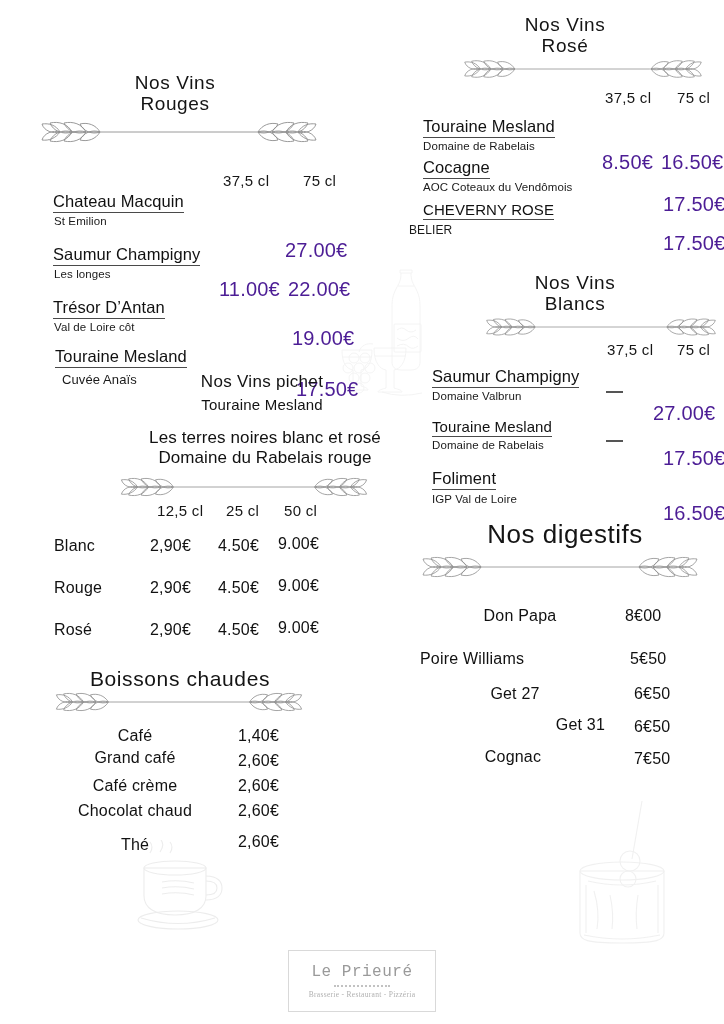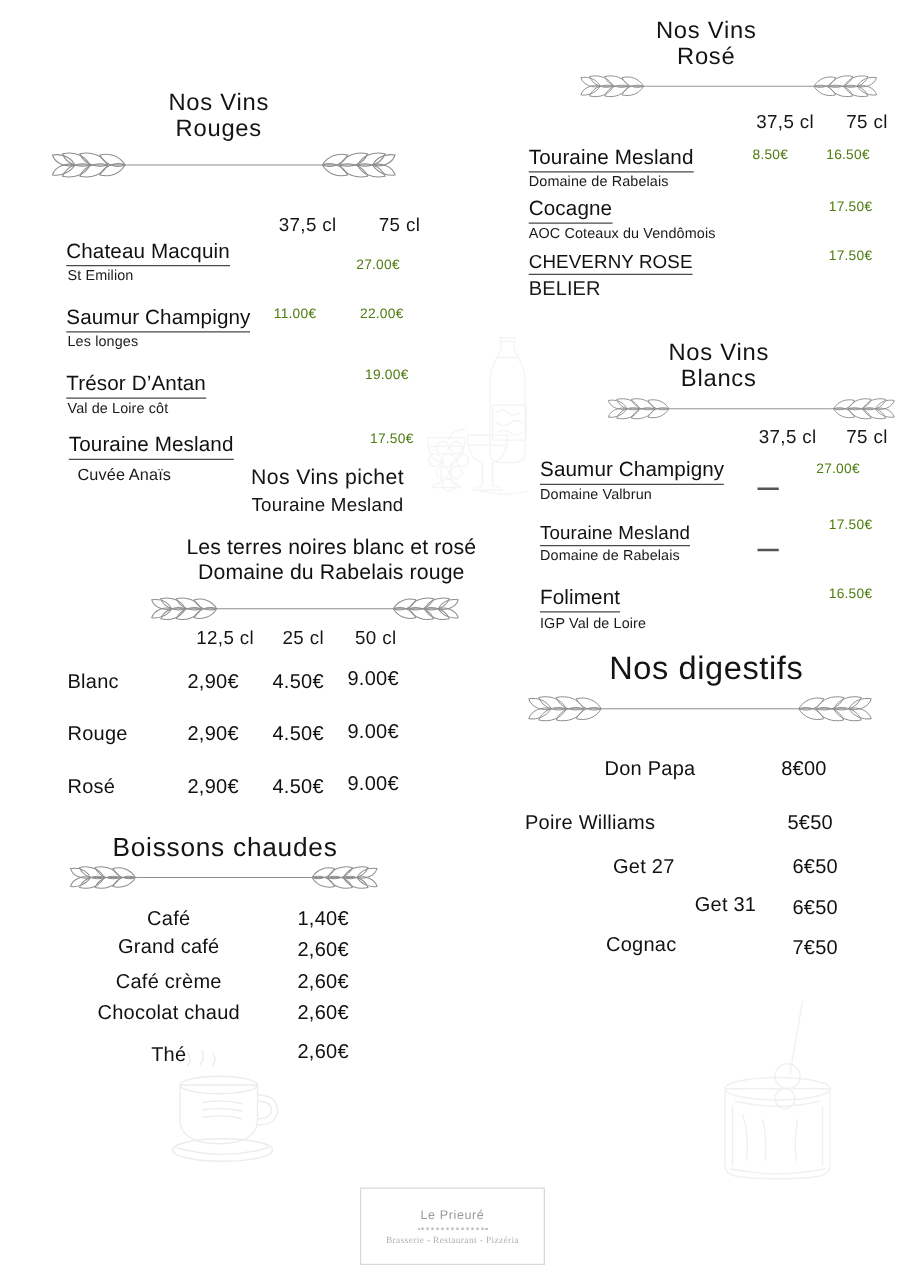--- a/index.html
+++ b/index.html
@@ -59,24 +59,25 @@
     padding-bottom: 1px;
     white-space: nowrap;
   }
   .wine-sub {
     font-size: 11.5px;
     color: #1a1a1a;
     letter-spacing: 0.1px;
     white-space: nowrap;
   }
   .price {
-    font-size: 11px;
-    color: #4d7c0f;
+    font-size: 20px;
+    color: #4c1d95;
     letter-spacing: 0.2px;
     white-space: nowrap;
+    margin-top: 33px;
   }
   .dash {
     display: inline-block;
     width: 17px; height: 2px;
     background: #555;
     vertical-align: middle;
   }
 
   
   .pichet-h {
@@ -121,22 +122,22 @@
   .illus-faint { opacity: 0.16; }
 
   
   #footer-logo {
     border: 1px solid #d9d9d9;
     width: 148px; height: 62px;
     display: flex; flex-direction: column;
     align-items: center; justify-content: center;
   }
   #footer-logo .brand {
-    font-family: Liberation Sans, sans-serif;
-    font-size: 10px;
+    font-family: Liberation Mono, monospace;
+    font-size: 16px;
     color: #9a9a9a;
     letter-spacing: 0.5px;
   }
   #footer-logo .dots {
     width: 56px; height: 1px;
     border-top: 2px dotted #c2c2c2;
     margin: 4px 0 3px 0;
   }
   #footer-logo .tag {
     font-family: "Liberation Serif", serif;
@@ -385,21 +386,21 @@
   <div class="abs wine-name" style="left:423px; top:117px;">Touraine Mesland</div>
   <div class="abs wine-sub" style="left:423px; top:140px;">Domaine de Rabelais</div>
   <div class="abs price" style="left:602px; top:118px;">8.50€</div>
   <div class="abs price" style="left:661px; top:118px;">16.50€</div>
 
   <div class="abs wine-name" style="left:423px; top:158px;">Cocagne </div>
   <div class="abs wine-sub" style="left:423px; top:181px;">AOC Coteaux du Vendômois</div>
   <div class="abs price" style="left:663px; top:160px;">17.50€</div>
 
   <div class="abs wine-name" style="left:423px; top:201px; font-size:15px;">CHEVERNY ROSE</div>
-  <div class="abs wine-sub" style="left:423px; top:223px; font-size:16px;">BELIER</div>
+  <div class="abs wine-sub" style="left:409px; top:223px; font-size:12px;">BELIER</div>
   <div class="abs price" style="left:663px; top:199px;">17.50€</div>
 
   <div class="abs sect-title" style="left:505px; top:272px; width:140px;">Nos Vins
 Blancs</div>
 
   <div class="abs" style="left:485px; top:310px;">
     <svg class="laurel" width="232" height="34" viewBox="0 0 278 38" fill="none" stroke="#8e8e8e" stroke-width="0.9">
       <line x1="62" y1="19" x2="216" y2="19"></line>
       <g>
         <path d="M60 19 c-4 -7 -12 -10 -20 -8 c3 7 12 11 20 8z"></path>

